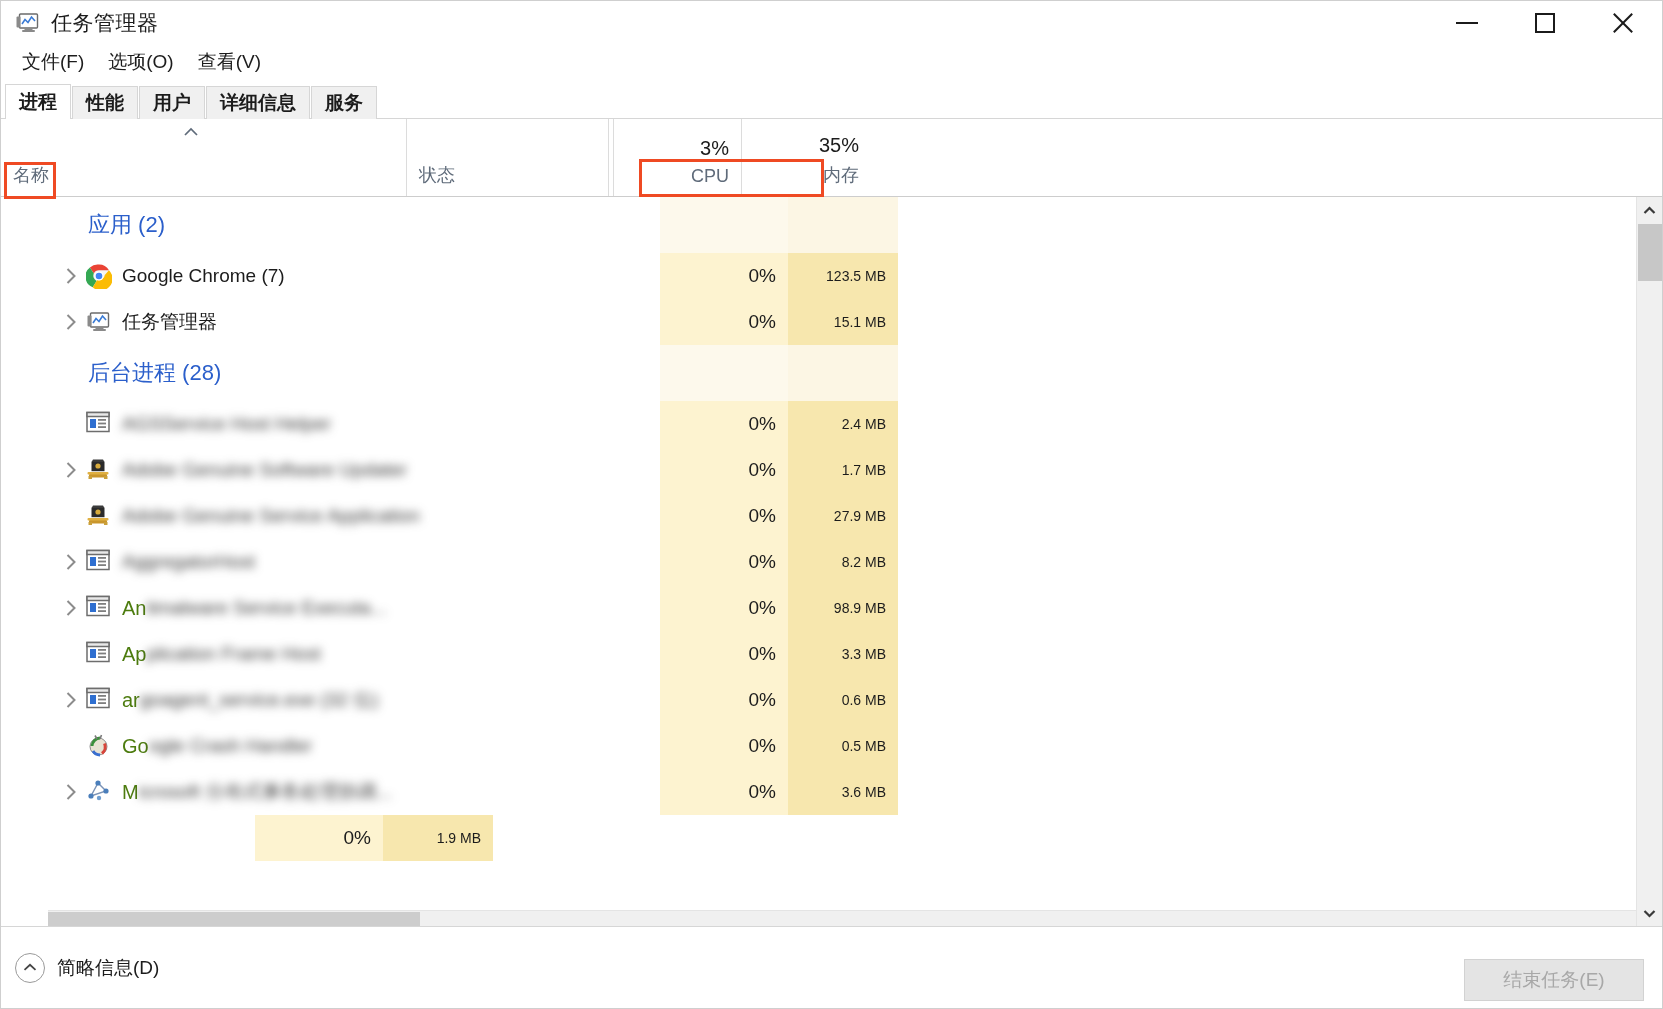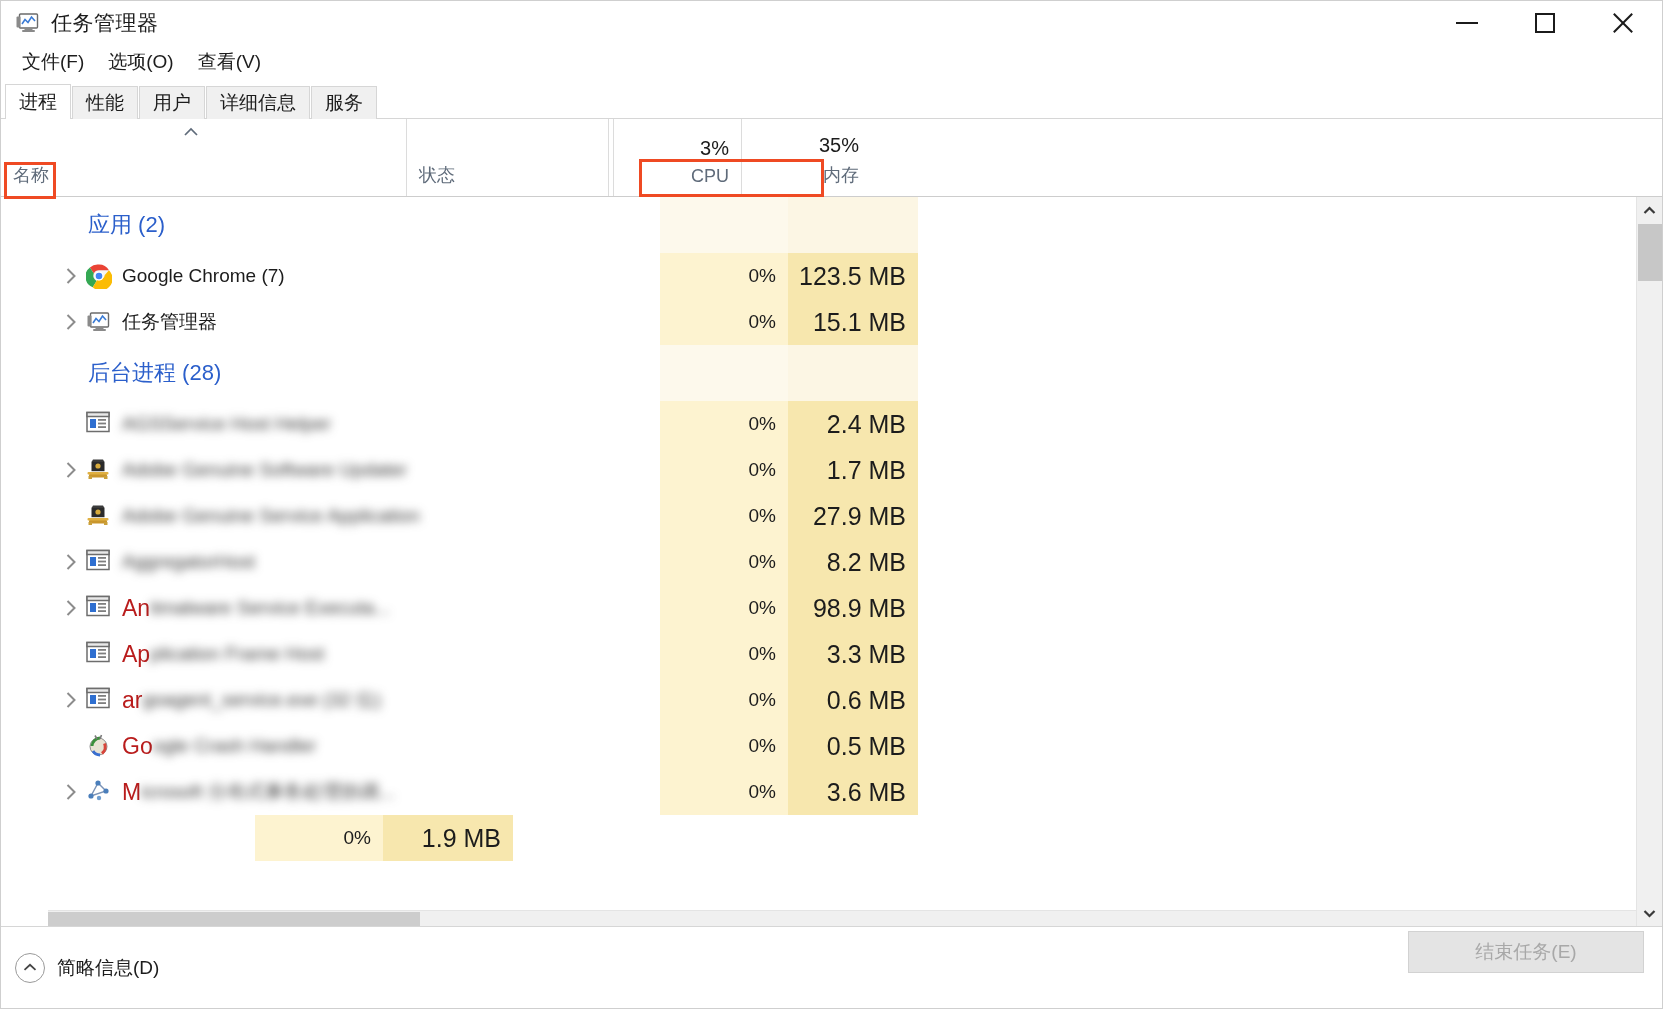--- a/index.html
+++ b/index.html
@@ -56,20 +56,21 @@
     white-space: nowrap;
   }
 
   
   .tabstrip {
     height: 40px; flex: 0 0 40px;
     display: flex; align-items: flex-end;
     padding-left: 4px;
     background: #ffffff;
     position: relative;
+    font-weight: bold;
   }
   .tabstrip:after {
     content: ""; position: absolute; left: 0; right: 0; bottom: 0;
     height: 1px; background: #d6d6d6;
   }
   .tab {
     height: 33px;
     display: flex; align-items: center; justify-content: center;
     padding: 0 13px;
     font-size: 19px; color: #1c1c1c;
@@ -149,23 +150,23 @@
   }
   .cell-status { width: 202px; height: 100%; }
   .cell-spacer { width: 5px; height: 100%; }
   .cell-cpu {
     width: 128px; height: 100%;
     display: flex; align-items: center; justify-content: flex-end;
     padding-right: 12px; font-size: 19px; color: #1c1c1c;
     background: #fdf3d0;
   }
   .cell-mem {
-    width: 130px; height: 100%;
+    width: 110px; height: 100%;
     display: flex; align-items: center; justify-content: flex-end;
-    padding-right: 12px; font-size: 25px; color: #1c1c1c;
+    padding-right: 12px; font-size: 14px; color: #1c1c1c;
     background: #f7e7ae;
   }
   .row.grouphdr .cell-cpu { background: #fdf9ec; }
   .row.grouphdr .cell-mem { background: #fcf6e4; }
   .group-title {
     font-size: 22px; color: #2b5fcb; padding-left: 2px;
   }
   .expander {
     width: 30px; flex: 0 0 30px; height: 100%;
     display: flex; align-items: center; justify-content: center;
@@ -177,21 +178,21 @@
   }
   .proc-name {
     font-size: 19px; color: #1c1c1c; white-space: nowrap;
     overflow: hidden;
   }
   .blurtext {
     font-size: 19px; color: #3a3a3a; white-space: nowrap;
     filter: blur(4.6px);
   }
   .leadchar {
-    font-size: 23px; color: #b91c1c; white-space: nowrap;
+    font-size: 20px; color: #4d7c0f; white-space: nowrap;
   }
 
   
   .vscroll {
     flex: 0 0 26px; width: 26px;
     background: #f0f0f0; border-left: 1px solid #e4e4e4;
     display: flex; flex-direction: column; align-items: center;
     position: relative;
   }
   .vs-arrow {
@@ -226,22 +227,22 @@
   }
   .fewer-btn {
     display: flex; align-items: center; gap: 12px;
     font-size: 19px; color: #1c1c1c;
   }
   .circle-chev {
     width: 30px; height: 30px; border: 1px solid #9a9a9a; border-radius: 50%;
     display: flex; align-items: center; justify-content: center; color: #444;
   }
   .endtask-btn {
-    position: absolute; right: 18px; top: 4px;
-    width: 236px; height: 42px;
+    position: absolute; right: 18px; top: 32px;
+    width: 180px; height: 42px;
     background: #e4e4e4; border: 1px solid #d2d2d2;
     color: #a8a8a8; font-size: 19px;
     display: flex; align-items: center; justify-content: center;
   }
 </style>
 </head>
 <body>
 
 <div class="window">
 

